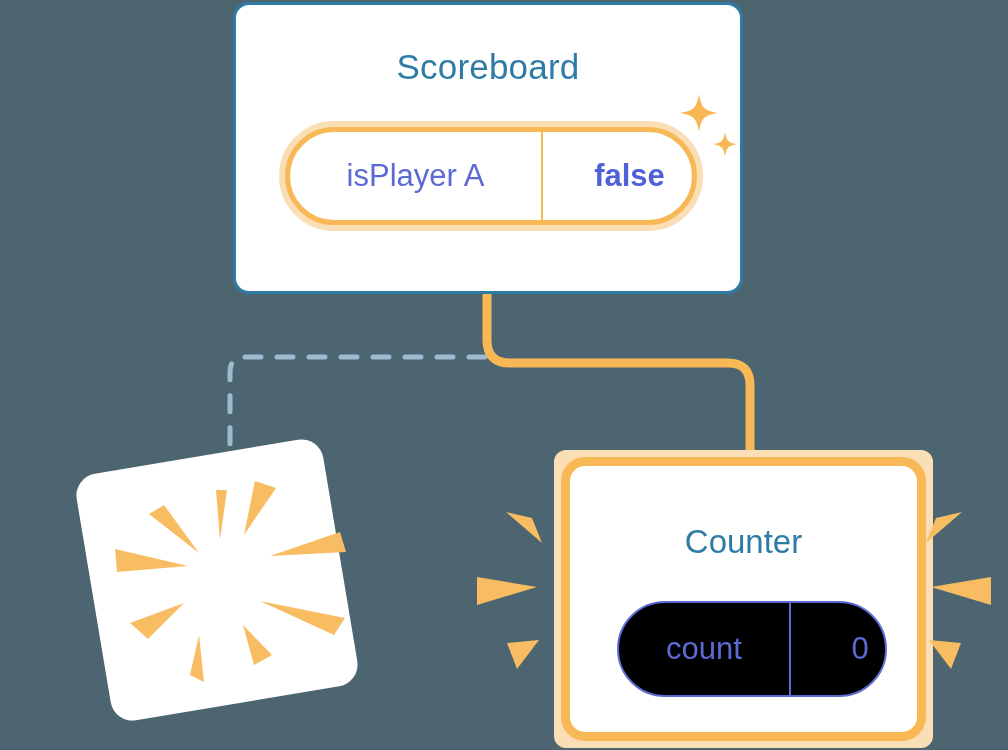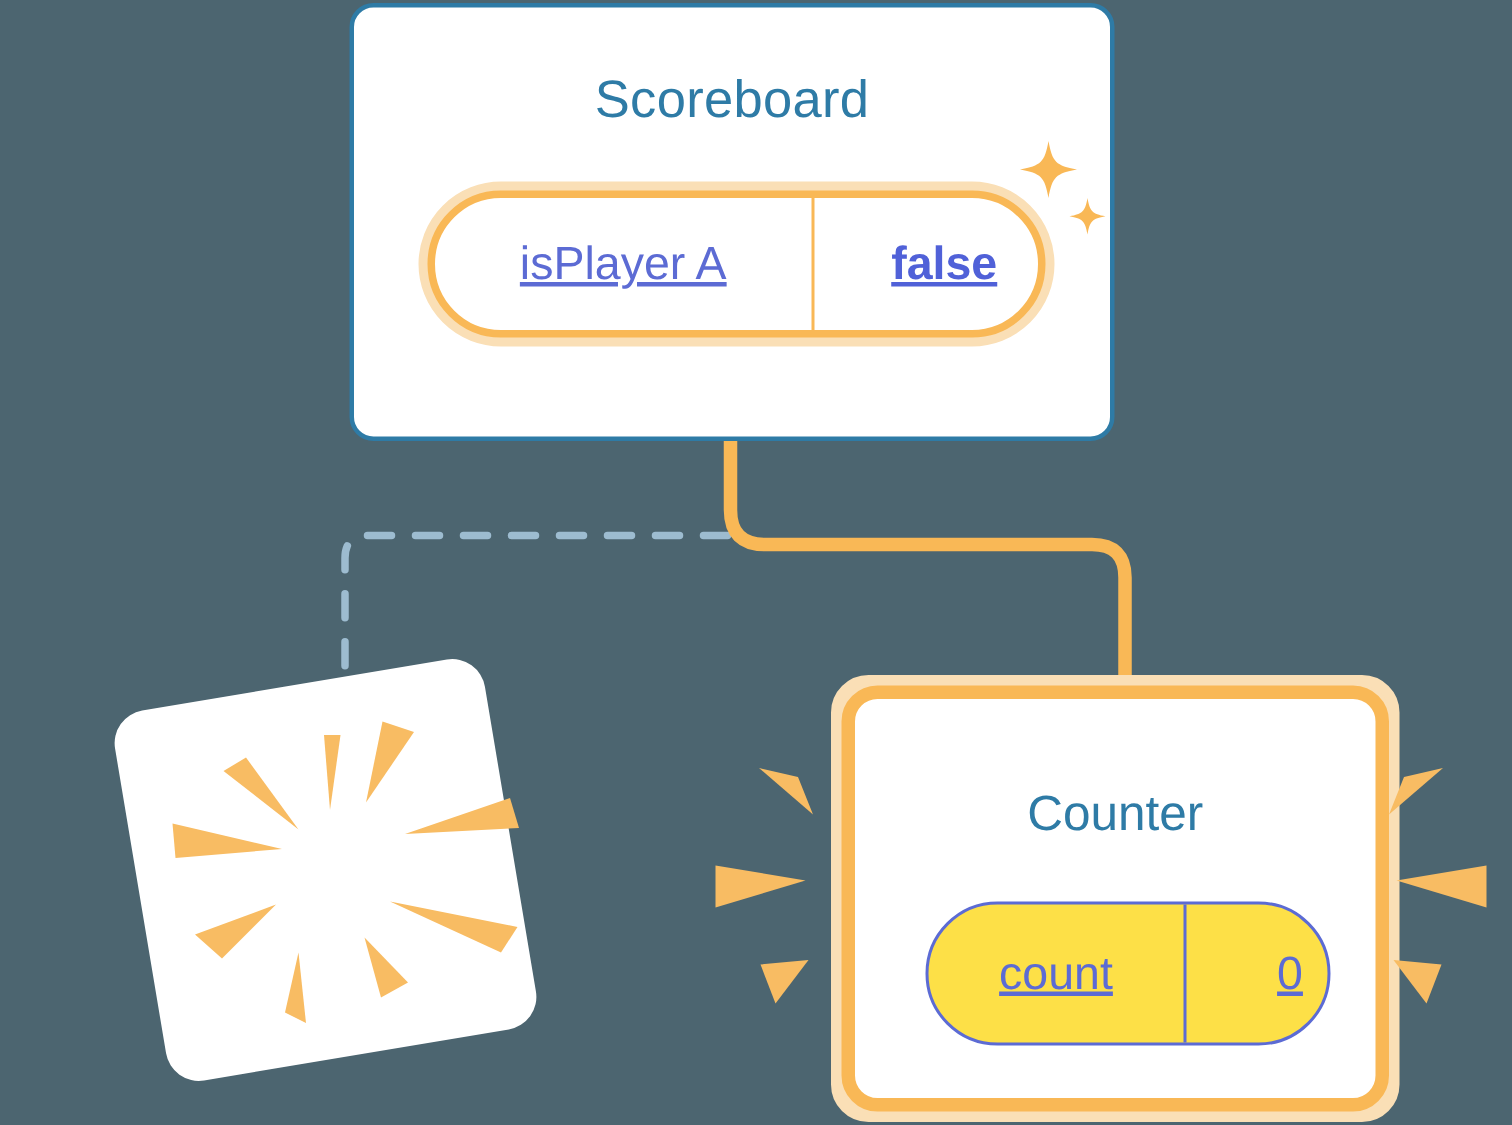--- a/index.html
+++ b/index.html
@@ -51,21 +51,20 @@
     box-sizing:border-box;
     border:5px solid #f9b856;
     border-radius:55px;
     background:#ffffff;
     display:flex;
     align-items:stretch;
   }
   .pill-key,.pill-val{
     display:flex;align-items:center;justify-content:center;
     box-sizing:border-box;
-    text-decoration:underline;
   }
   #scoreboard-pill-key{
     flex:0 0 253px;
     font-size:31px;
     color:#5c6bd4;
     border-right:2px solid #f9b856;
   }
   #scoreboard-pill-value{
     flex:1 1 auto;
     font-size:31px;
@@ -80,21 +79,21 @@
     z-index:7;
   }
 
   
   #counter-card{
     position:absolute;
     left:554px;top:450px;
     width:379px;height:298px;
     box-sizing:border-box;
     border:7px solid #fadfb6;
-    border-radius:25px;
+    border-radius:12px;
     background:#fadfb6;
     z-index:6;
   }
   #counter-card-inner{
     position:absolute;inset:0;
     box-sizing:border-box;
     border:9px solid #f9b856;
     border-radius:24px;
     background:#ffffff;
   }
@@ -105,21 +104,21 @@
     color:#2e7ba6;
     line-height:1;
   }
   #counter-pill{
     position:absolute;
     left:47px;top:135px;
     width:270px;height:96px;
     box-sizing:border-box;
     border:2px solid #5c6bd4;
     border-radius:50px;
-    background:#fde047;
+    background:#000000;
     display:flex;align-items:stretch;gap:44px;
   }
   #counter-pill-key{
     flex:0 0 172px;
     font-size:31px;color:#5c6bd4;
     border-right:2px solid #5c6bd4;
   }
   #counter-pill-value{
     flex:1 1 auto;
     font-size:31px;color:#5c6bd4;

